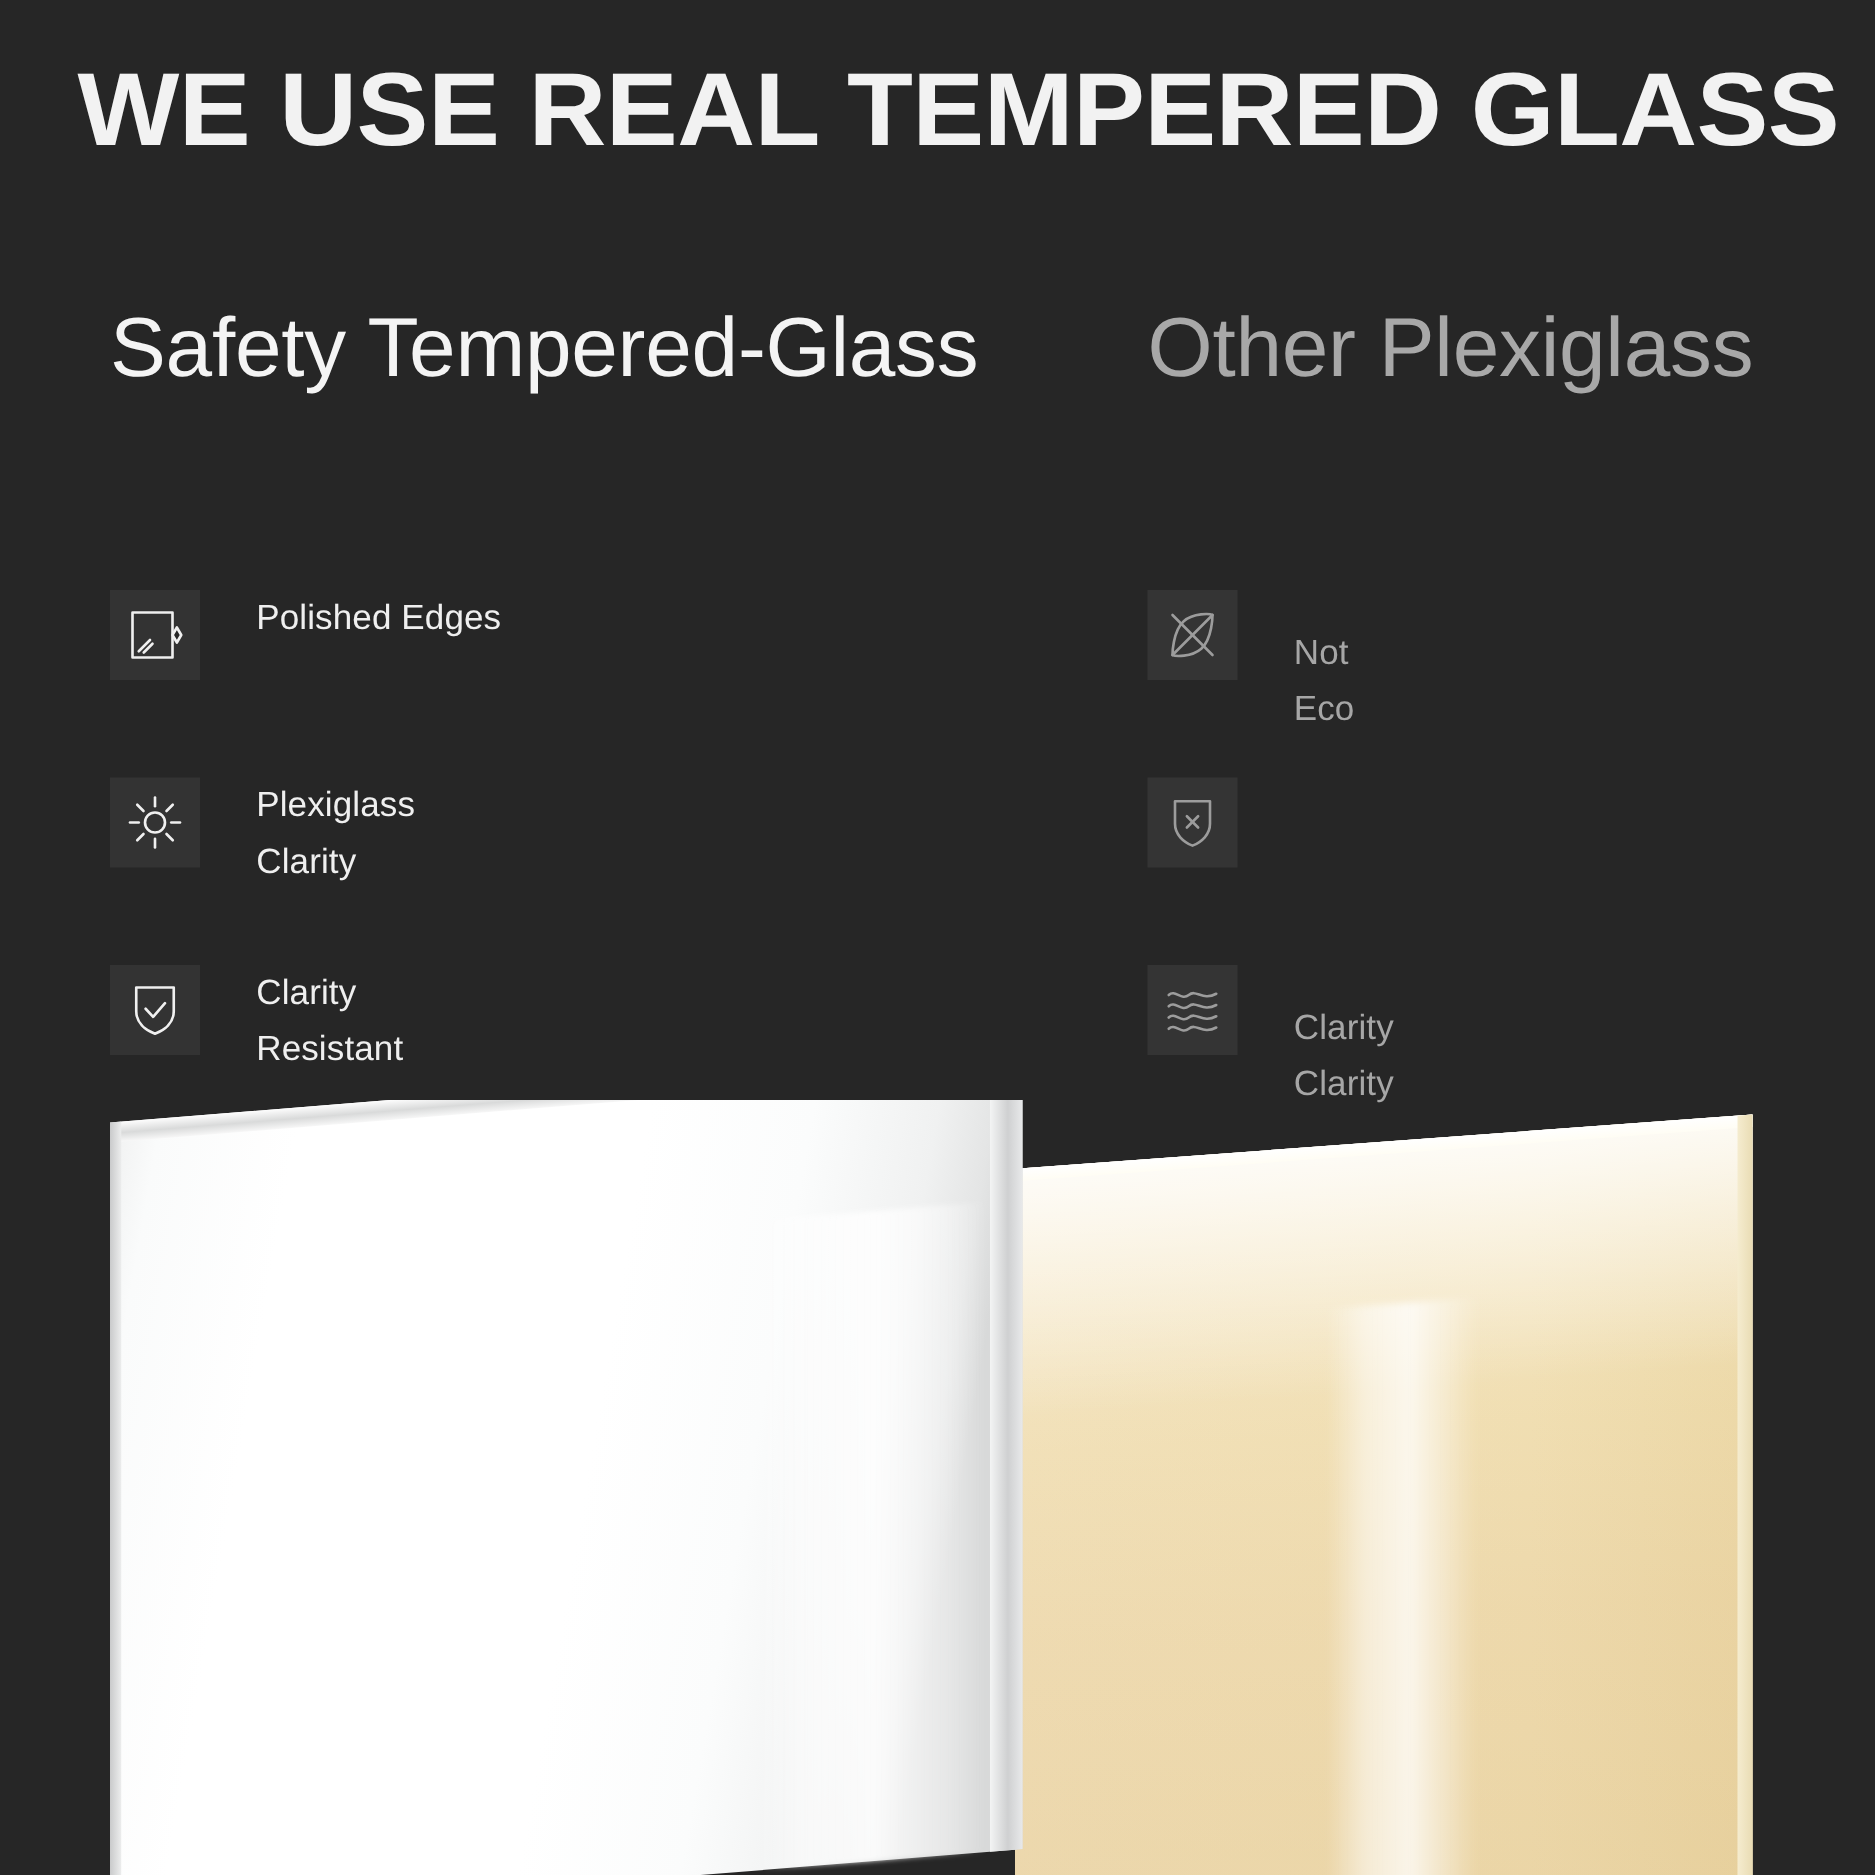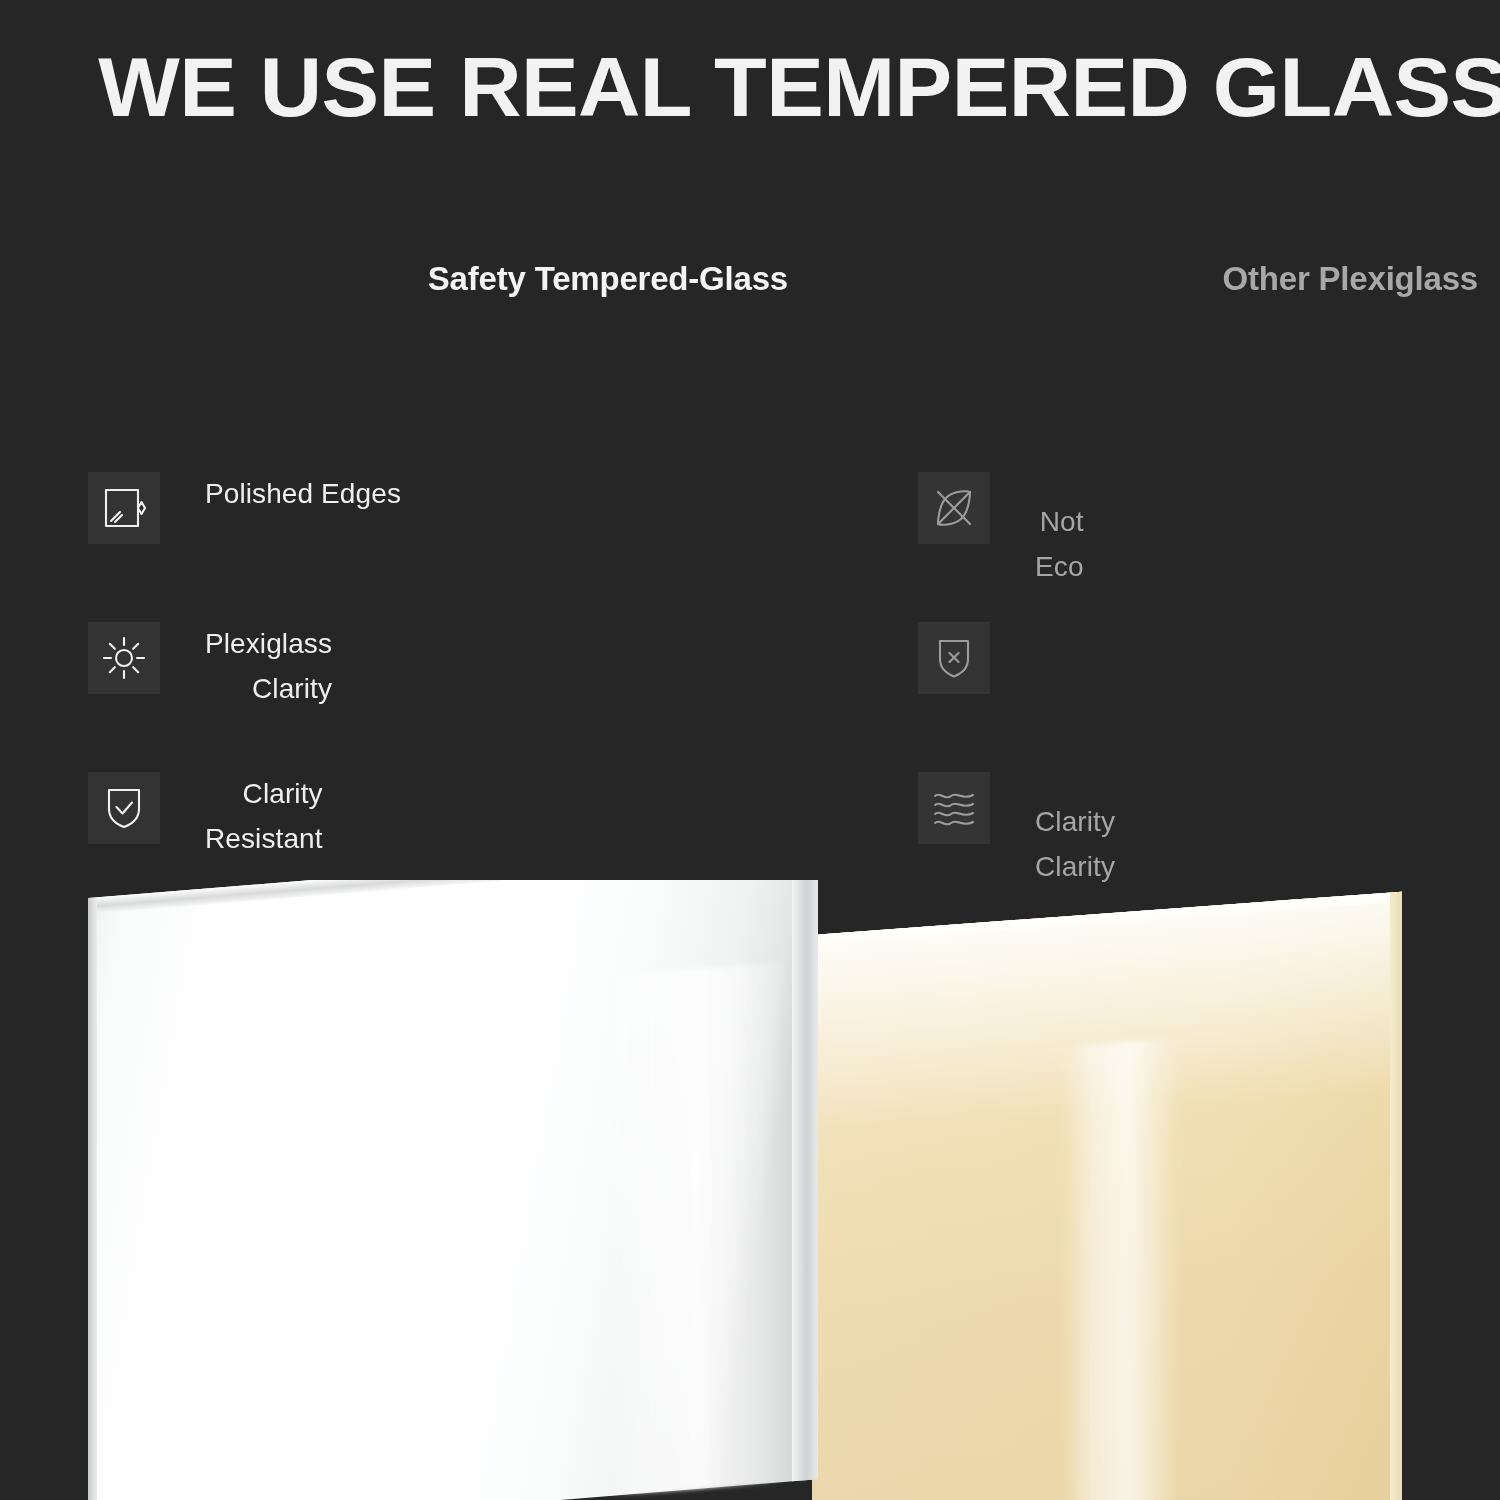--- a/index.html
+++ b/index.html
@@ -7,21 +7,20 @@
     padding: 0;
     background: #262626;
   }
   #page {
     position: relative;
     width: 1500px;
     height: 1500px;
     background: #262626;
     overflow: hidden;
     font-family: "Liberation Sans", sans-serif;
-    text-align: right;
     -webkit-font-smoothing: antialiased;
   }
 
   
   #title {
     position: absolute;
     left: 62px;
     top: 42px;
     width: 1390px;
     color: #f2f2f2;
@@ -38,28 +37,28 @@
   
   .column {
     position: absolute;
     top: 246px;
   }
   #col-left  { left: 88px;  width: 700px; }
   #col-right { left: 918px; width: 560px; }
 
   .col-heading {
     font-family: "Liberation Sans", sans-serif;
-    font-weight: 700;
-    font-size: 33px;
+    font-weight: 400;
+    font-size: 67px;
     line-height: 65px;
     letter-spacing: -0.2px;
     margin: 0 0 0 0;
   }
   #col-left  .col-heading { color: #f4f4f4; }
-  #col-right .col-heading { color: #a8a8a8; margin-left: 40px; }
+  #col-right .col-heading { color: #a8a8a8; }
 
   .feature-list {
     position: absolute;
     top: 222px;
     left: 0;
     width: 100%;
   }
   .feature-row {
     display: flex;
     align-items: flex-start;

